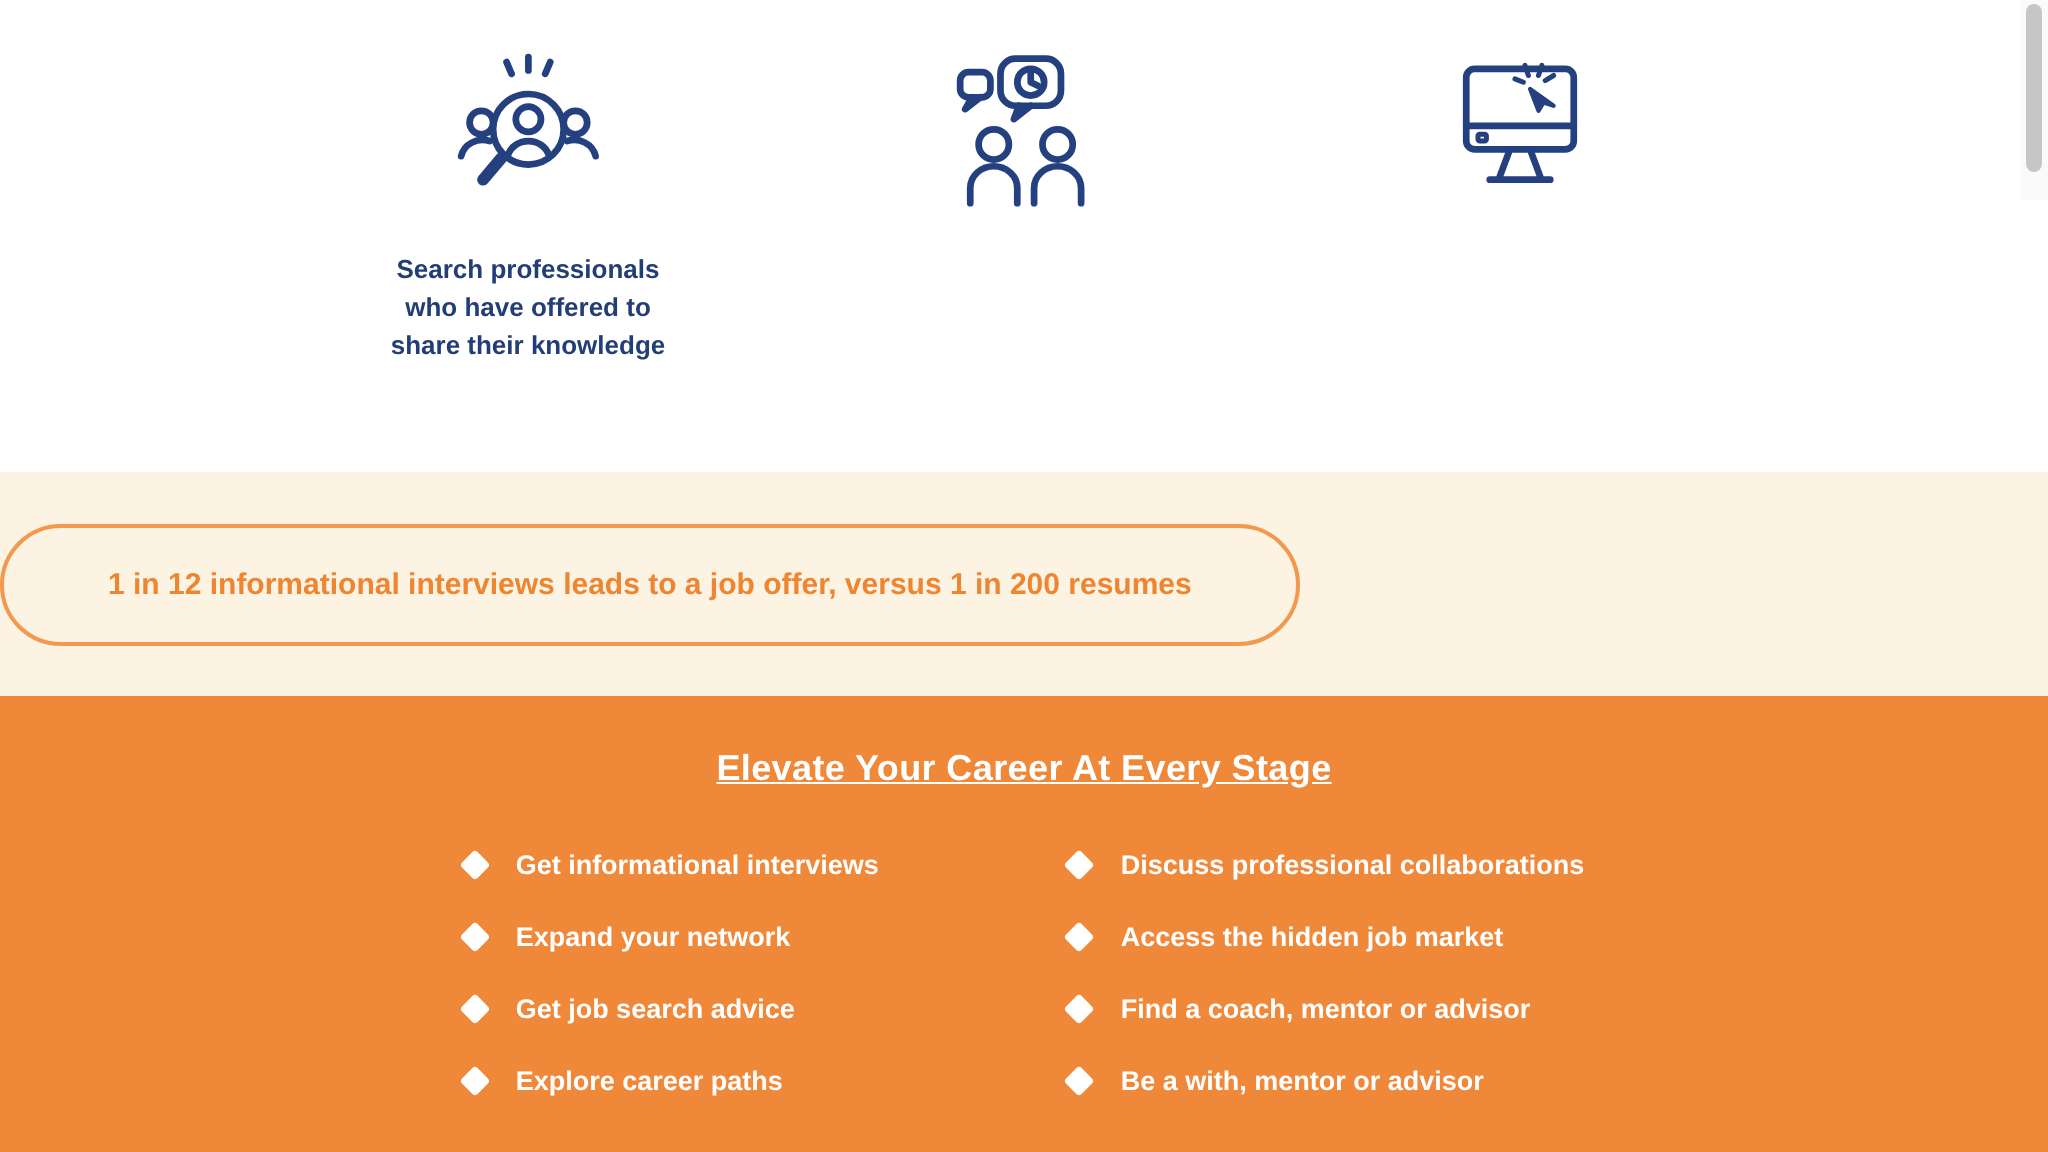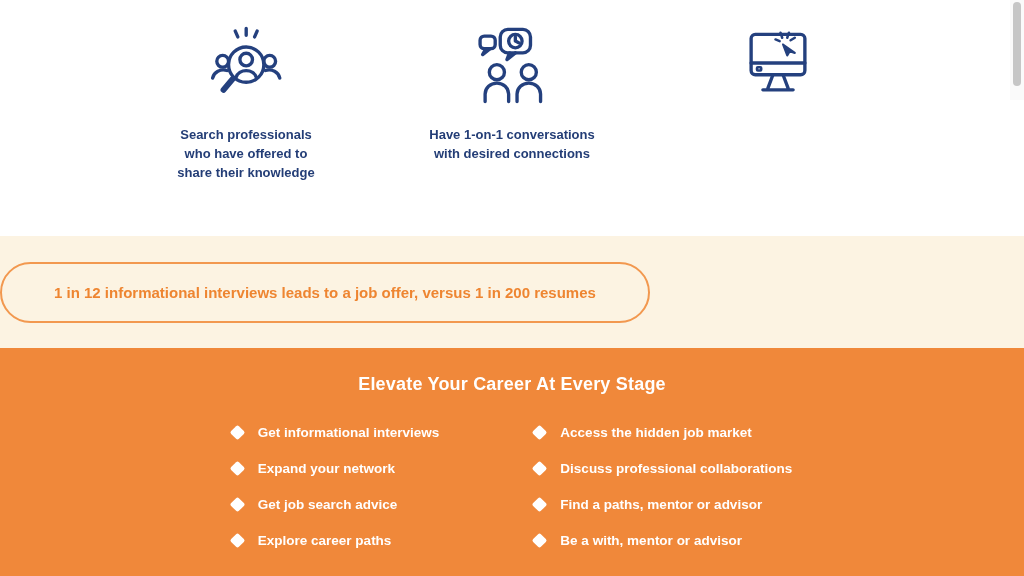--- a/index.html
+++ b/index.html
@@ -10,21 +10,21 @@
     position: relative;
   }
 
   
   .features {
     height: 236px;
     background: #ffffff;
     display: flex;
     justify-content: center;
     align-items: flex-start;
-    gap: 34px;
+    gap: 16px;
     padding-top: 24px;
   }
   .feature {
     width: 232px;
     display: flex;
     flex-direction: column;
     align-items: center;
     text-align: center;
   }
   .feature .icon-box {
@@ -75,20 +75,21 @@
     height: 228px;
     background: #f0883a;
     color: #ffffff;
     padding-top: 26px;
   }
   .career-title {
     text-align: center;
     font-size: 18px;
     font-weight: bold;
     letter-spacing: 0.2px;
+    text-decoration: underline;
   }
   .career-columns {
     margin-top: 30px;
     display: flex;
     justify-content: center;
     gap: 95px;
   }
   .career-col {
     display: flex;
     flex-direction: column;
@@ -161,22 +162,20 @@
         <rect x="36" y="4" width="36" height="28" rx="9"></rect>
         <path d="M47 32 l-3 8 l10 -8"></path>
         <circle cx="54" cy="18" r="8"></circle>
         <path d="M54 13 v5 l4 2"></path>
         <circle cx="32" cy="55" r="9"></circle>
         <path d="M18 90 v-9 a14 13 0 0 1 28 0 v9"></path>
         <circle cx="70" cy="55" r="9"></circle>
         <path d="M56 90 v-9 a14 13 0 0 1 28 0 v9"></path>
       </svg>
     </div>
-    <div class="caption">Have 1-on-1 conversations
-with desired connections</div>
   </div>
 
   <div class="feature">
     <div class="icon-box">
       <svg viewBox="0 0 100 100" aria-hidden="true">
         <rect x="18" y="10" width="64" height="48" rx="5"></rect>
         <line x1="18" y1="44" x2="82" y2="44"></line>
         <rect x="25" y="49" width="5" height="4" rx="1" stroke-width="3"></rect>
         <path d="M44 58 L38 74 M56 58 L62 74 M32 76 H68"></path>
         <path d="M56 22 l5 13 l3 -5 l6 2 z" fill="#24407e" stroke-width="2.5"></path>
@@ -211,29 +210,29 @@
       </div>
       <div class="career-item">
         <span class="diamond"></span>
         <span>Explore career paths</span>
       </div>
     </div>
 
     <div class="career-col">
       <div class="career-item">
         <span class="diamond"></span>
+        <span>Discuss professional collaborations</span>
+      </div>
+      <div class="career-item">
+        <span class="diamond"></span>
         <span>Access the hidden job market</span>
       </div>
       <div class="career-item">
         <span class="diamond"></span>
-        <span>Discuss professional collaborations</span>
-      </div>
-      <div class="career-item">
-        <span class="diamond"></span>
-        <span>Find a paths, mentor or advisor</span>
+        <span>Find a coach, mentor or advisor</span>
       </div>
       <div class="career-item">
         <span class="diamond"></span>
         <span>Be a with, mentor or advisor</span>
       </div>
     </div>
 
   </div>
 </section>
 

